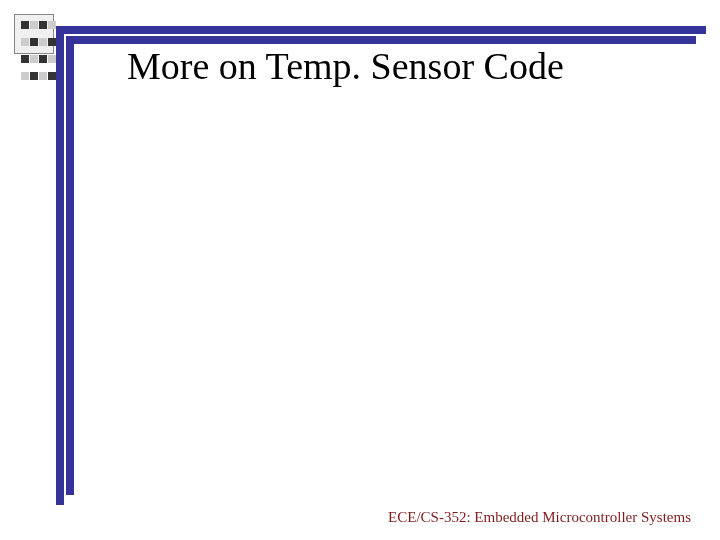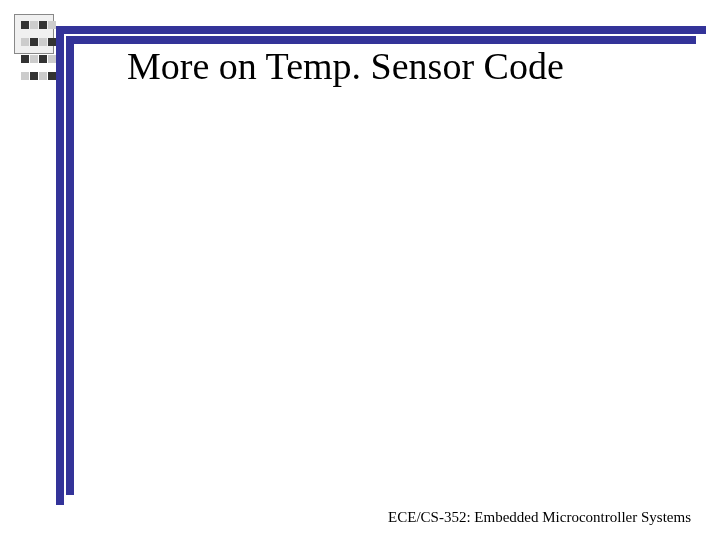--- a/index.html
+++ b/index.html
@@ -96,21 +96,21 @@
       font-weight: normal;
       color: #000;
       white-space: nowrap;
     }
     
     .footer-text {
       position: absolute;
       bottom: 10px;
       right: 25px;
       font-size: 15px;
-      color: #000000;
+      color: #7f1d1d;
     }
   </style>
 </head>
 <body>
 
 <div class="slide-container">
 
   <div class="chip-icon">
     <div class="chip-row">
       <div class="chip-cell"></div>

